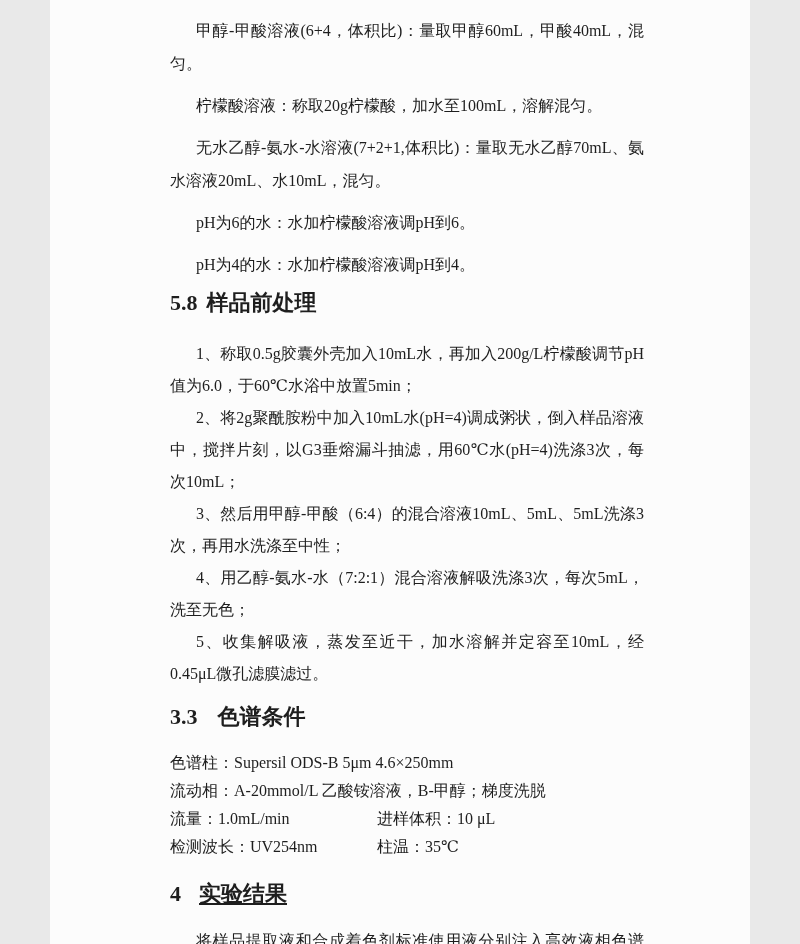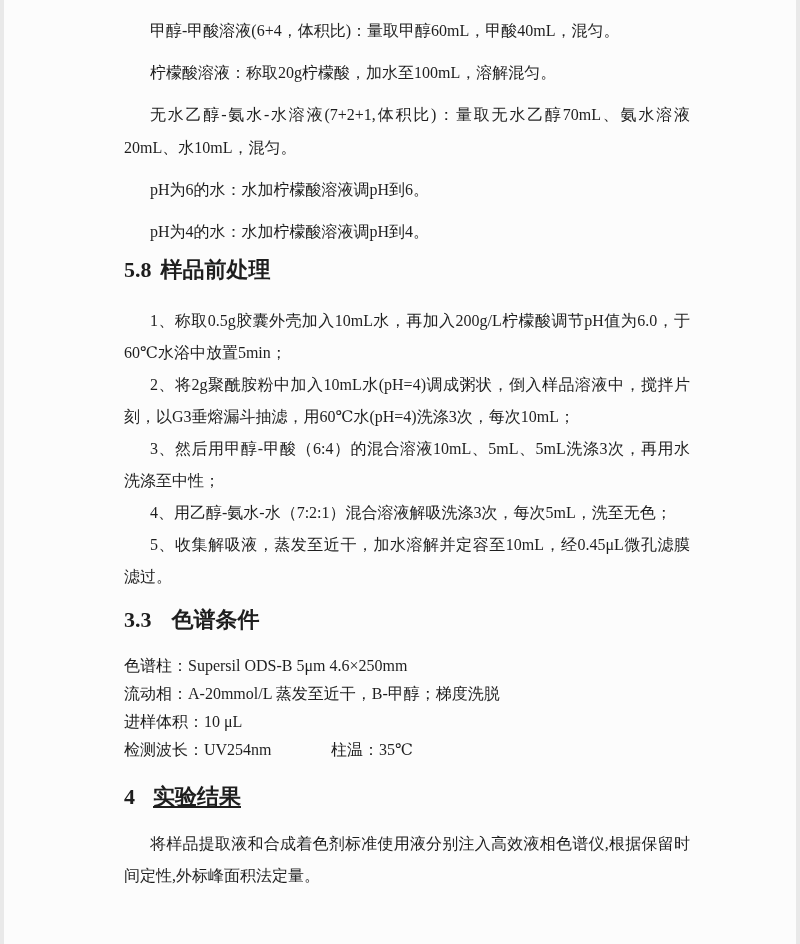--- a/index.html
+++ b/index.html
@@ -2,21 +2,21 @@
 <html><head>
 <meta charset="utf-8">
 <style>
   html, body {
     margin: 0;
     padding: 0;
     background: #e9e9e9;
   }
   .page {
     position: relative;
-    width: 792px;
+    width: 700px;
     height: 944px;
     margin: 0 auto;
     background: #fcfcfc;
     box-sizing: border-box;
     padding: 14px 106px 0 120px;
     color: #1e1e1e;
     font-family: "Liberation Serif", "DejaVu Serif", serif;
     font-size: 16px;
     text-align: justify;
     overflow: hidden;
@@ -86,22 +86,23 @@
     <p class="step">4、用乙醇-氨水-水（7:2:1）混合溶液解吸洗涤3次，每次5mL，洗至无色；</p>
     <p class="step">5、收集解吸液，蒸发至近干，加水溶解并定容至10mL，经0.45μL微孔滤膜滤过。</p>
   </div>
 
   <div class="heading" id="h33">
     <span class="num">3.3</span><span>色谱条件</span>
   </div>
 
   <div class="conds">
     <div class="cond-line">色谱柱：Supersil ODS-B 5μm 4.6×250mm</div>
-    <div class="cond-line">流动相：A-20mmol/L 蒸发至近干，B-甲醇；梯度洗脱</div>
+    <div class="cond-line">流动相：A-20mmol/L 乙酸铵溶液，B-甲醇；梯度洗脱</div>
     <div class="cond-row">
+      <span class="cond-left">流量：1.0mL/min</span>
       <span>进样体积：10 μL</span>
     </div>
     <div class="cond-row">
       <span class="cond-left">检测波长：UV254nm</span>
       <span>柱温：35℃</span>
     </div>
   </div>
 
   <div class="heading" id="h4">
     <span class="num">4</span><span>实验结果</span>

